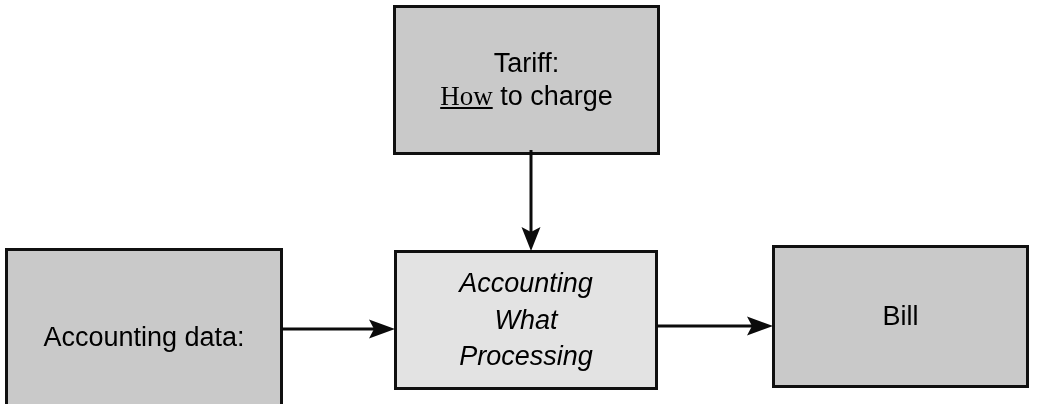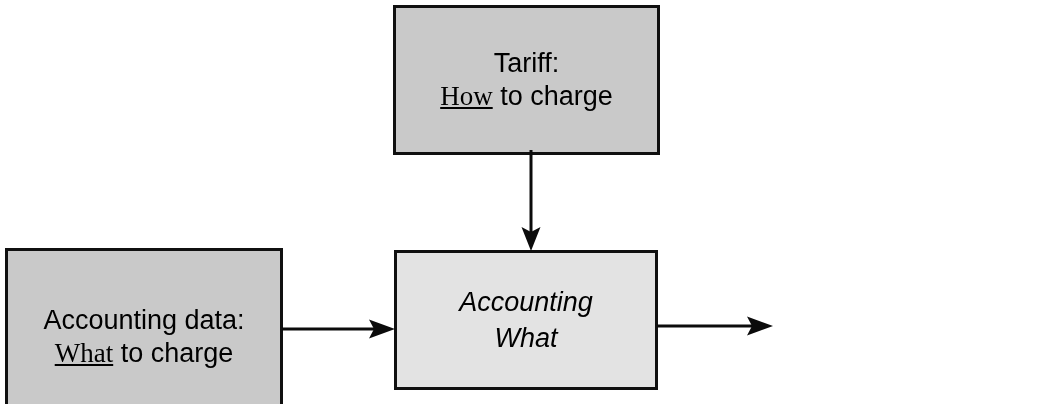--- a/index.html
+++ b/index.html
@@ -99,28 +99,31 @@
 
 <div id="canvas">
 
   <div class="node dark" id="node-tariff">
     <span class="line">Tariff:</span>
     <span class="line"><span class="u">How</span><span> to charge</span></span>
   </div>
 
   <div class="node dark" id="node-accounting-data">
     <span class="line">Accounting data:</span>
-    <span class="line"><span class="u">What</span><span> to charge</span></span>
   </div>
 
   <div class="node light" id="node-processing">
     <span class="line">Accounting</span>
     <span class="line">What</span>
+    <span class="line">Processing</span>
   </div>
 
+  <div class="node dark" id="node-bill">
+    <span class="line">Bill</span>
+  </div>
 
   <svg class="connector" id="arrow-tariff-to-processing" viewBox="0 0 70 105" width="70" height="105">
     <line x1="31" y1="0" x2="31" y2="86"></line>
     <polygon points="31,101 21.5,77 31,82 40.5,77"></polygon>
   </svg>
 
   <svg class="connector" id="arrow-data-to-processing" viewBox="0 0 120 40" width="120" height="40">
     <line x1="2" y1="19" x2="98" y2="19"></line>
     <polygon points="115,19 89,9.5 94,19 89,28.5"></polygon>
   </svg>

